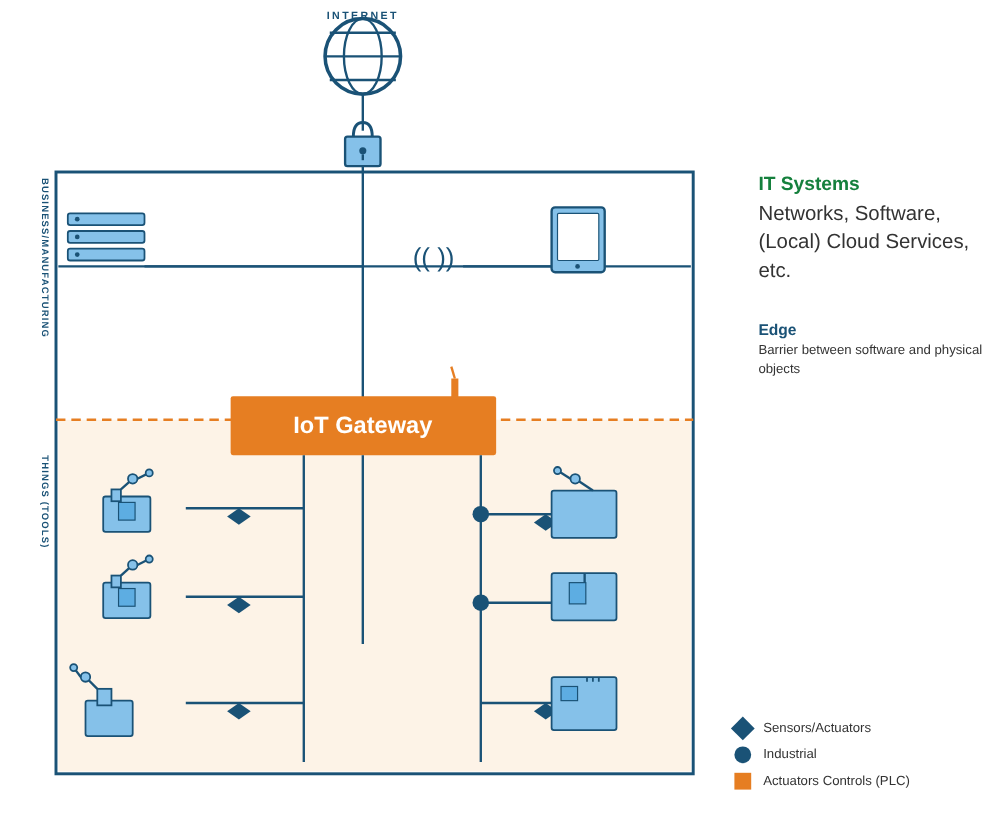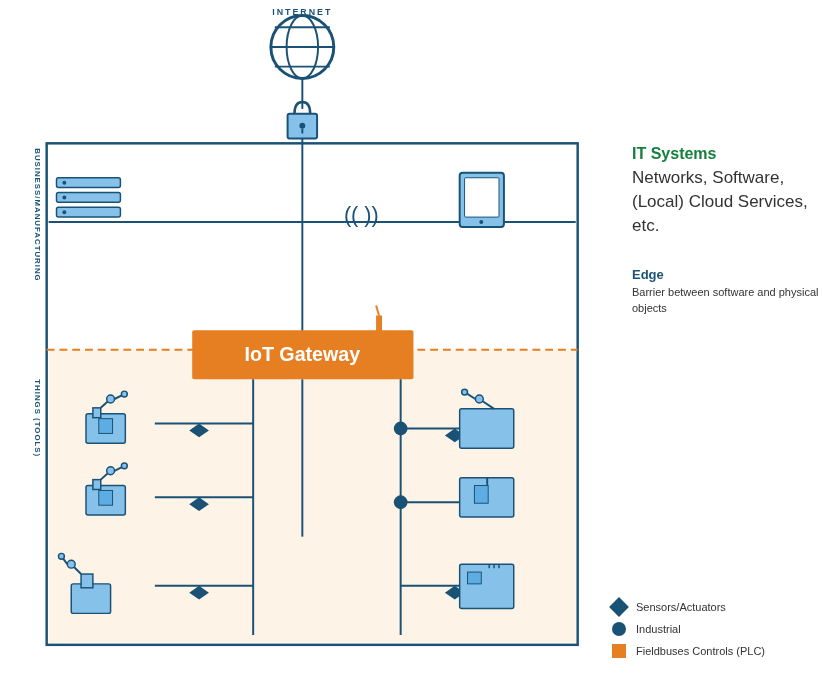--- a/index.html
+++ b/index.html
@@ -236,17 +236,17 @@
     <div class="legend-item">
       <div class="legend-diamond"></div>
       <span>Sensors/Actuators</span>
     </div>
     <div class="legend-item">
       <div class="legend-circle"></div>
       <span>Industrial</span>
     </div>
     <div class="legend-item">
       <div class="legend-square"></div>
-      <span>Fieldbuses Controls (PLC)</span>
+      <span>Actuators Controls (PLC)</span>
     </div>
   </div>
 
 </div>
 
 </body></html>

